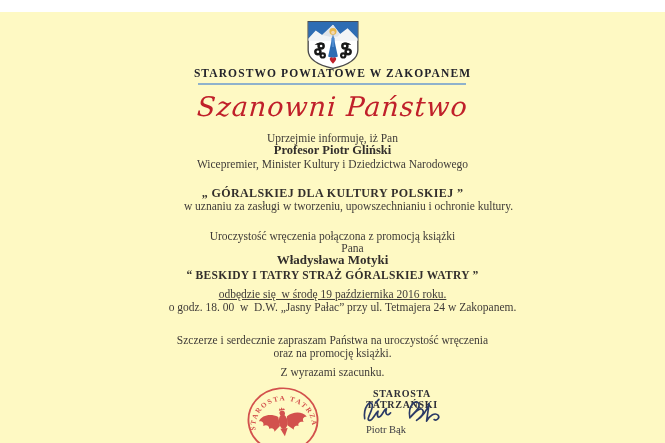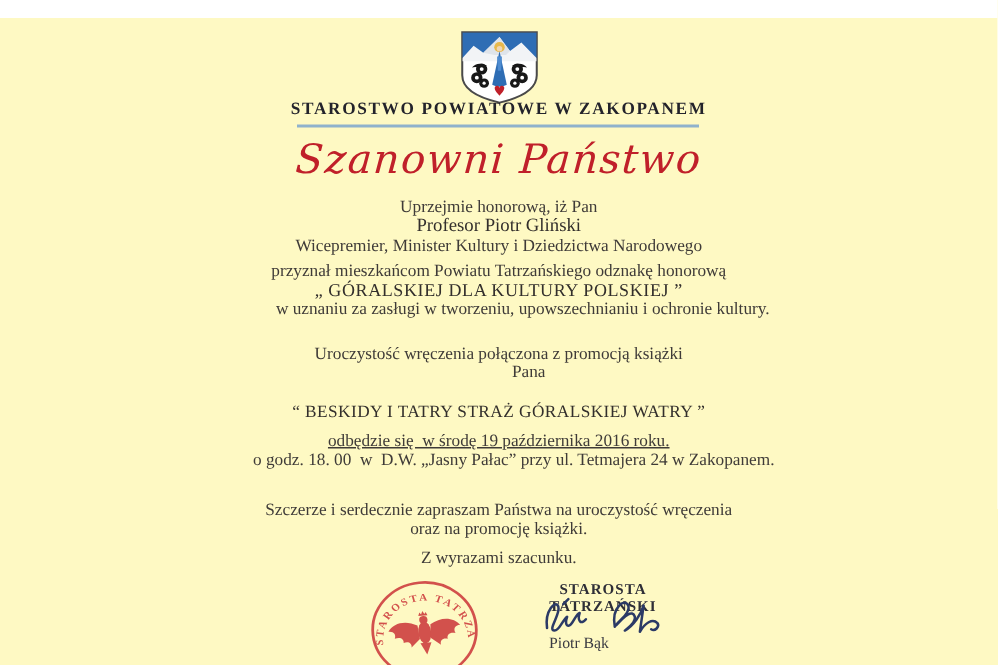--- a/index.html
+++ b/index.html
@@ -13,21 +13,21 @@
     margin-top:12px;
   }
   .line{
     position:absolute;left:0;right:0;
     text-align:center;
     font-size:11.5px;
     line-height:13px;
     white-space:pre-wrap;
     color:#3f3b38;
   }
-  .bold{font-weight:normal;color:#332f2c;}
+  .bold{font-weight:bold;color:#332f2c;}
   #org-name{
     top:55px;
     font-size:11.5px;
     font-weight:bold;
     letter-spacing:1.1px;
     color:#23232b;
   }
   #title-underline{
     position:absolute;
     left:198px;top:71px;
@@ -120,28 +120,28 @@
 
       <path d="M50,84 C44,78 42,73 46.5,71.5 C48.6,70.8 50,72.6 50,74.4 C50,72.6 51.4,70.8 53.5,71.5 C58,73 56,78 50,84 Z" fill="#c0202a"></path>
     </g>
   </svg>
 
   <div class="line" id="org-name">STAROSTWO POWIATOWE W ZAKOPANEM</div>
   <div id="title-underline"></div>
 
   <div class="line" id="salutation">Szanowni Państwo</div>
 
-  <div class="line" id="intro-line">Uprzejmie honorową, iż Pan</div>
+  <div class="line" id="intro-line">Uprzejmie informuję, iż Pan</div>
   <div class="line bold" id="person-name">Profesor Piotr Gliński</div>
   <div class="line" id="person-title">Wicepremier, Minister Kultury i Dziedzictwa Narodowego</div>
-  <div class="line" id="award-intro">przyznał mieszkańcom Powiatu Tatrzańskiego odznakę honorową</div>
   <div class="line bold" id="award-name">„ GÓRALSKIEJ DLA KULTURY POLSKIEJ ”</div>
   <div class="line" id="award-reason">w uznaniu za zasługi w tworzeniu, upowszechnianiu i ochronie kultury.</div>
   <div class="line" id="event-intro">Uroczystość wręczenia połączona z promocją książki</div>
   <div class="line" id="pana-line">Pana</div>
+  <div class="line bold" id="author-name">Władysława Motyki</div>
   <div class="line bold" id="book-title">“ BESKIDY I TATRY STRAŻ GÓRALSKIEJ WATRY ”</div>
   <div class="line" id="event-date">odbędzie się  w środę 19 października 2016 roku.</div>
   <div class="line" id="event-place">o godz. 18. 00  w  D.W. „Jasny Pałac” przy ul. Tetmajera 24 w Zakopanem.</div>
   <div class="line" id="invite-line2">oraz na promocję książki.</div>
   <div class="line" id="invite-line1">Szczerze i serdecznie zapraszam Państwa na uroczystość wręczenia</div>
   <div class="line" id="closing-line">Z wyrazami szacunku.</div>
 
   <svg id="stamp" viewBox="0 0 120 120" preserveAspectRatio="none">
     <defs>
       <path id="stampArc" d="M 15,81 A 46,46 0 1 1 105,81"></path>

